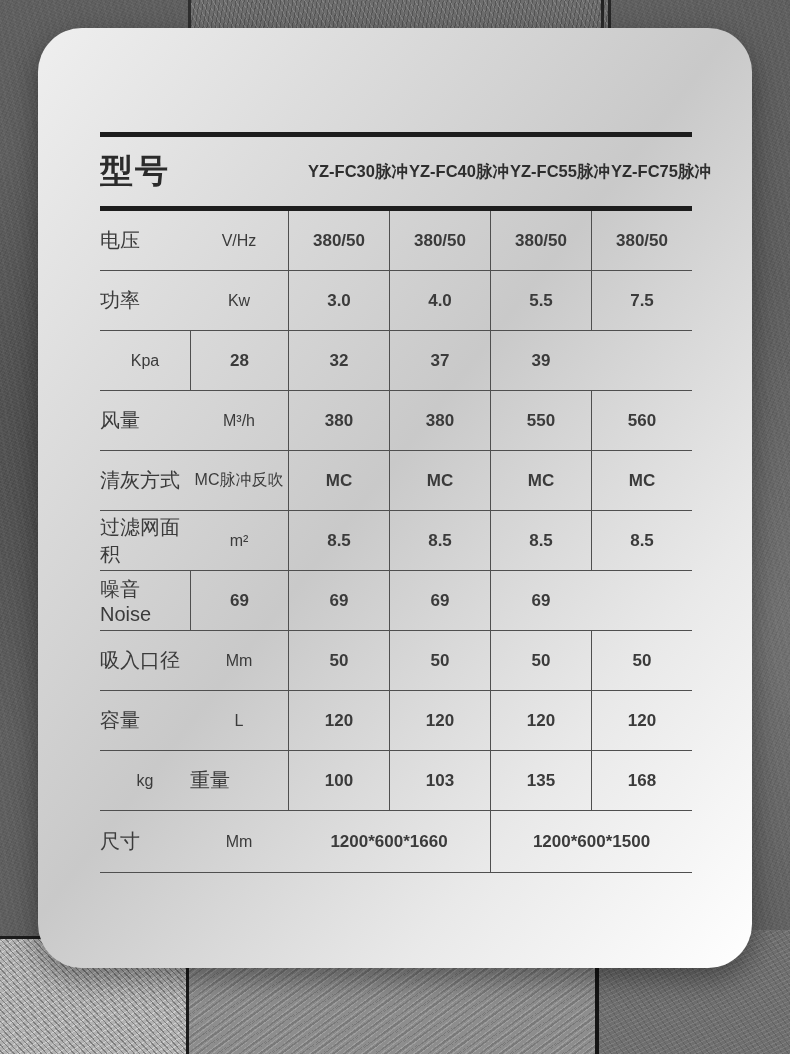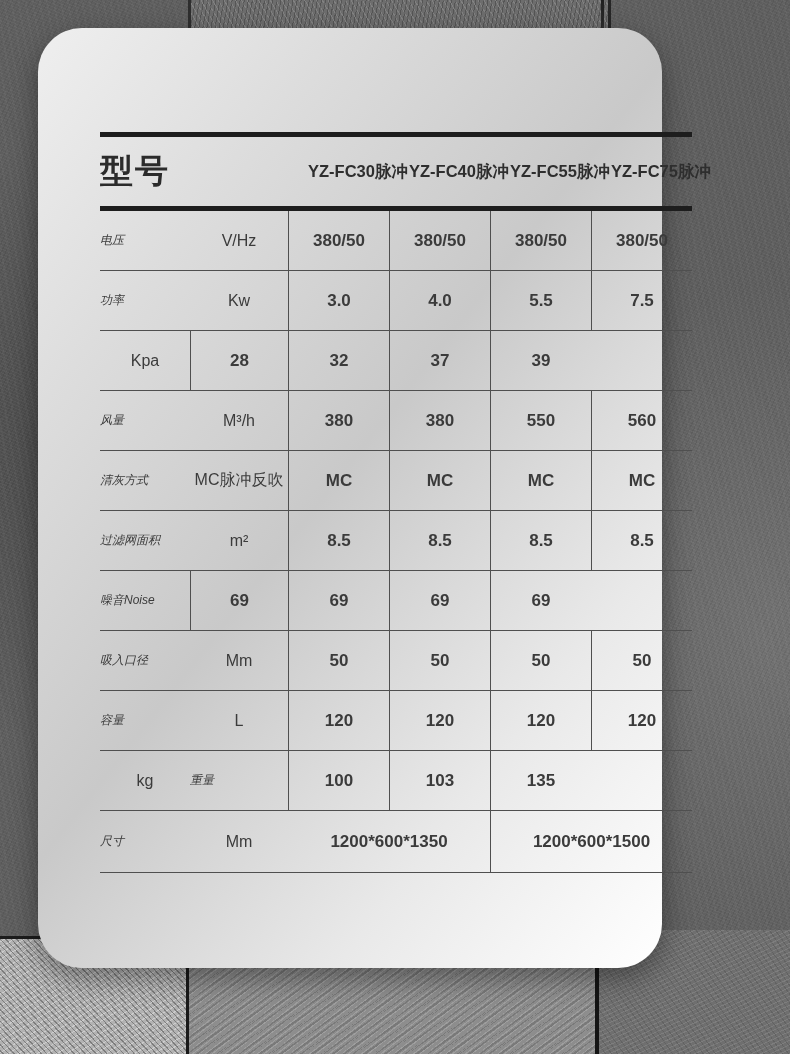--- a/index.html
+++ b/index.html
@@ -53,37 +53,37 @@
   .seam-v-br{position:absolute;left:595px;top:918px;width:4px;height:136px;background:#141414;}
   .tile-bottom-right{
     position:absolute;left:599px;top:930px;width:191px;height:124px;
     background:
       repeating-linear-gradient(-25deg, rgba(255,255,255,.10) 0 1px, transparent 1px 4px),
       repeating-linear-gradient(55deg, rgba(0,0,0,.12) 0 1px, transparent 1px 5px),
       #6f6f6f;
   }
   
   .card{
-    position:absolute;left:38px;top:28px;width:624px;height:940px;
+    position:absolute;left:38px;top:28px;width:714px;height:940px;
     border-radius:44px;
     background:linear-gradient(128deg,#efefef 0%,#dddddd 22%,#c9c9c9 48%,#e9e9e9 76%,#ffffff 100%);
     box-shadow:0 10px 28px rgba(0,0,0,.38);
   }
   
   .spec-table{position:absolute;left:62px;top:104px;width:592px;}
   .cols{display:grid;grid-template-columns:90px 98px 101px 101px 101px 101px;}
   .thead{
     border-top:5px solid #1d1d1d;border-bottom:5px solid #1d1d1d;
     height:69px;align-items:center;
   }
   .model-label{grid-column:1/3;font-size:33px;font-weight:700;color:#2b2b2b;letter-spacing:2px;}
   .model-name{font-size:16.5px;font-weight:700;color:#2e2e2e;text-align:center;white-space:nowrap;margin-left:20px;}
   .row{height:59px;align-items:center;border-bottom:1px solid #4f4f4f;color:#3b3b3b;}
   .cell{height:100%;display:flex;align-items:center;}
-  .cell.label{font-size:12px;font-style:italic;}
+  .cell.label{font-size:20px;}
   .cell.unit{font-size:16px;justify-content:center;text-align:center;}
   .cell.value{font-size:17px;justify-content:center;border-left:1px solid #4f4f4f;font-weight:bold;}
   .row.merged{grid-template-columns:90px 98px 202px 202px;height:61px;}
   .cell.value.no-left{border-left:none;}
 </style>
 </head>
 <body>
 
 <div class="wall"></div>
 <div class="grain"></div>
@@ -176,24 +176,25 @@
           <div class="cell value">120</div>
           <div class="cell value">120</div>
           <div class="cell value">120</div>
         </div>
         <div class="row cols">
           <div class="cell unit">kg</div>
           <div class="cell label">重量</div>
           <div class="cell value">100</div>
           <div class="cell value">103</div>
           <div class="cell value">135</div>
+          <div class="cell value">168</div>
         </div>
       </div>
 
     <div class="row merged cols">
       <div class="cell label">尺寸</div>
       <div class="cell unit">Mm</div>
-      <div class="cell value no-left">1200*600*1350</div>
+      <div class="cell value no-left">1200*600*1660</div>
       <div class="cell value">1200*600*1500</div>
     </div>
 
   </div>
 </div>
 
 </body></html>

